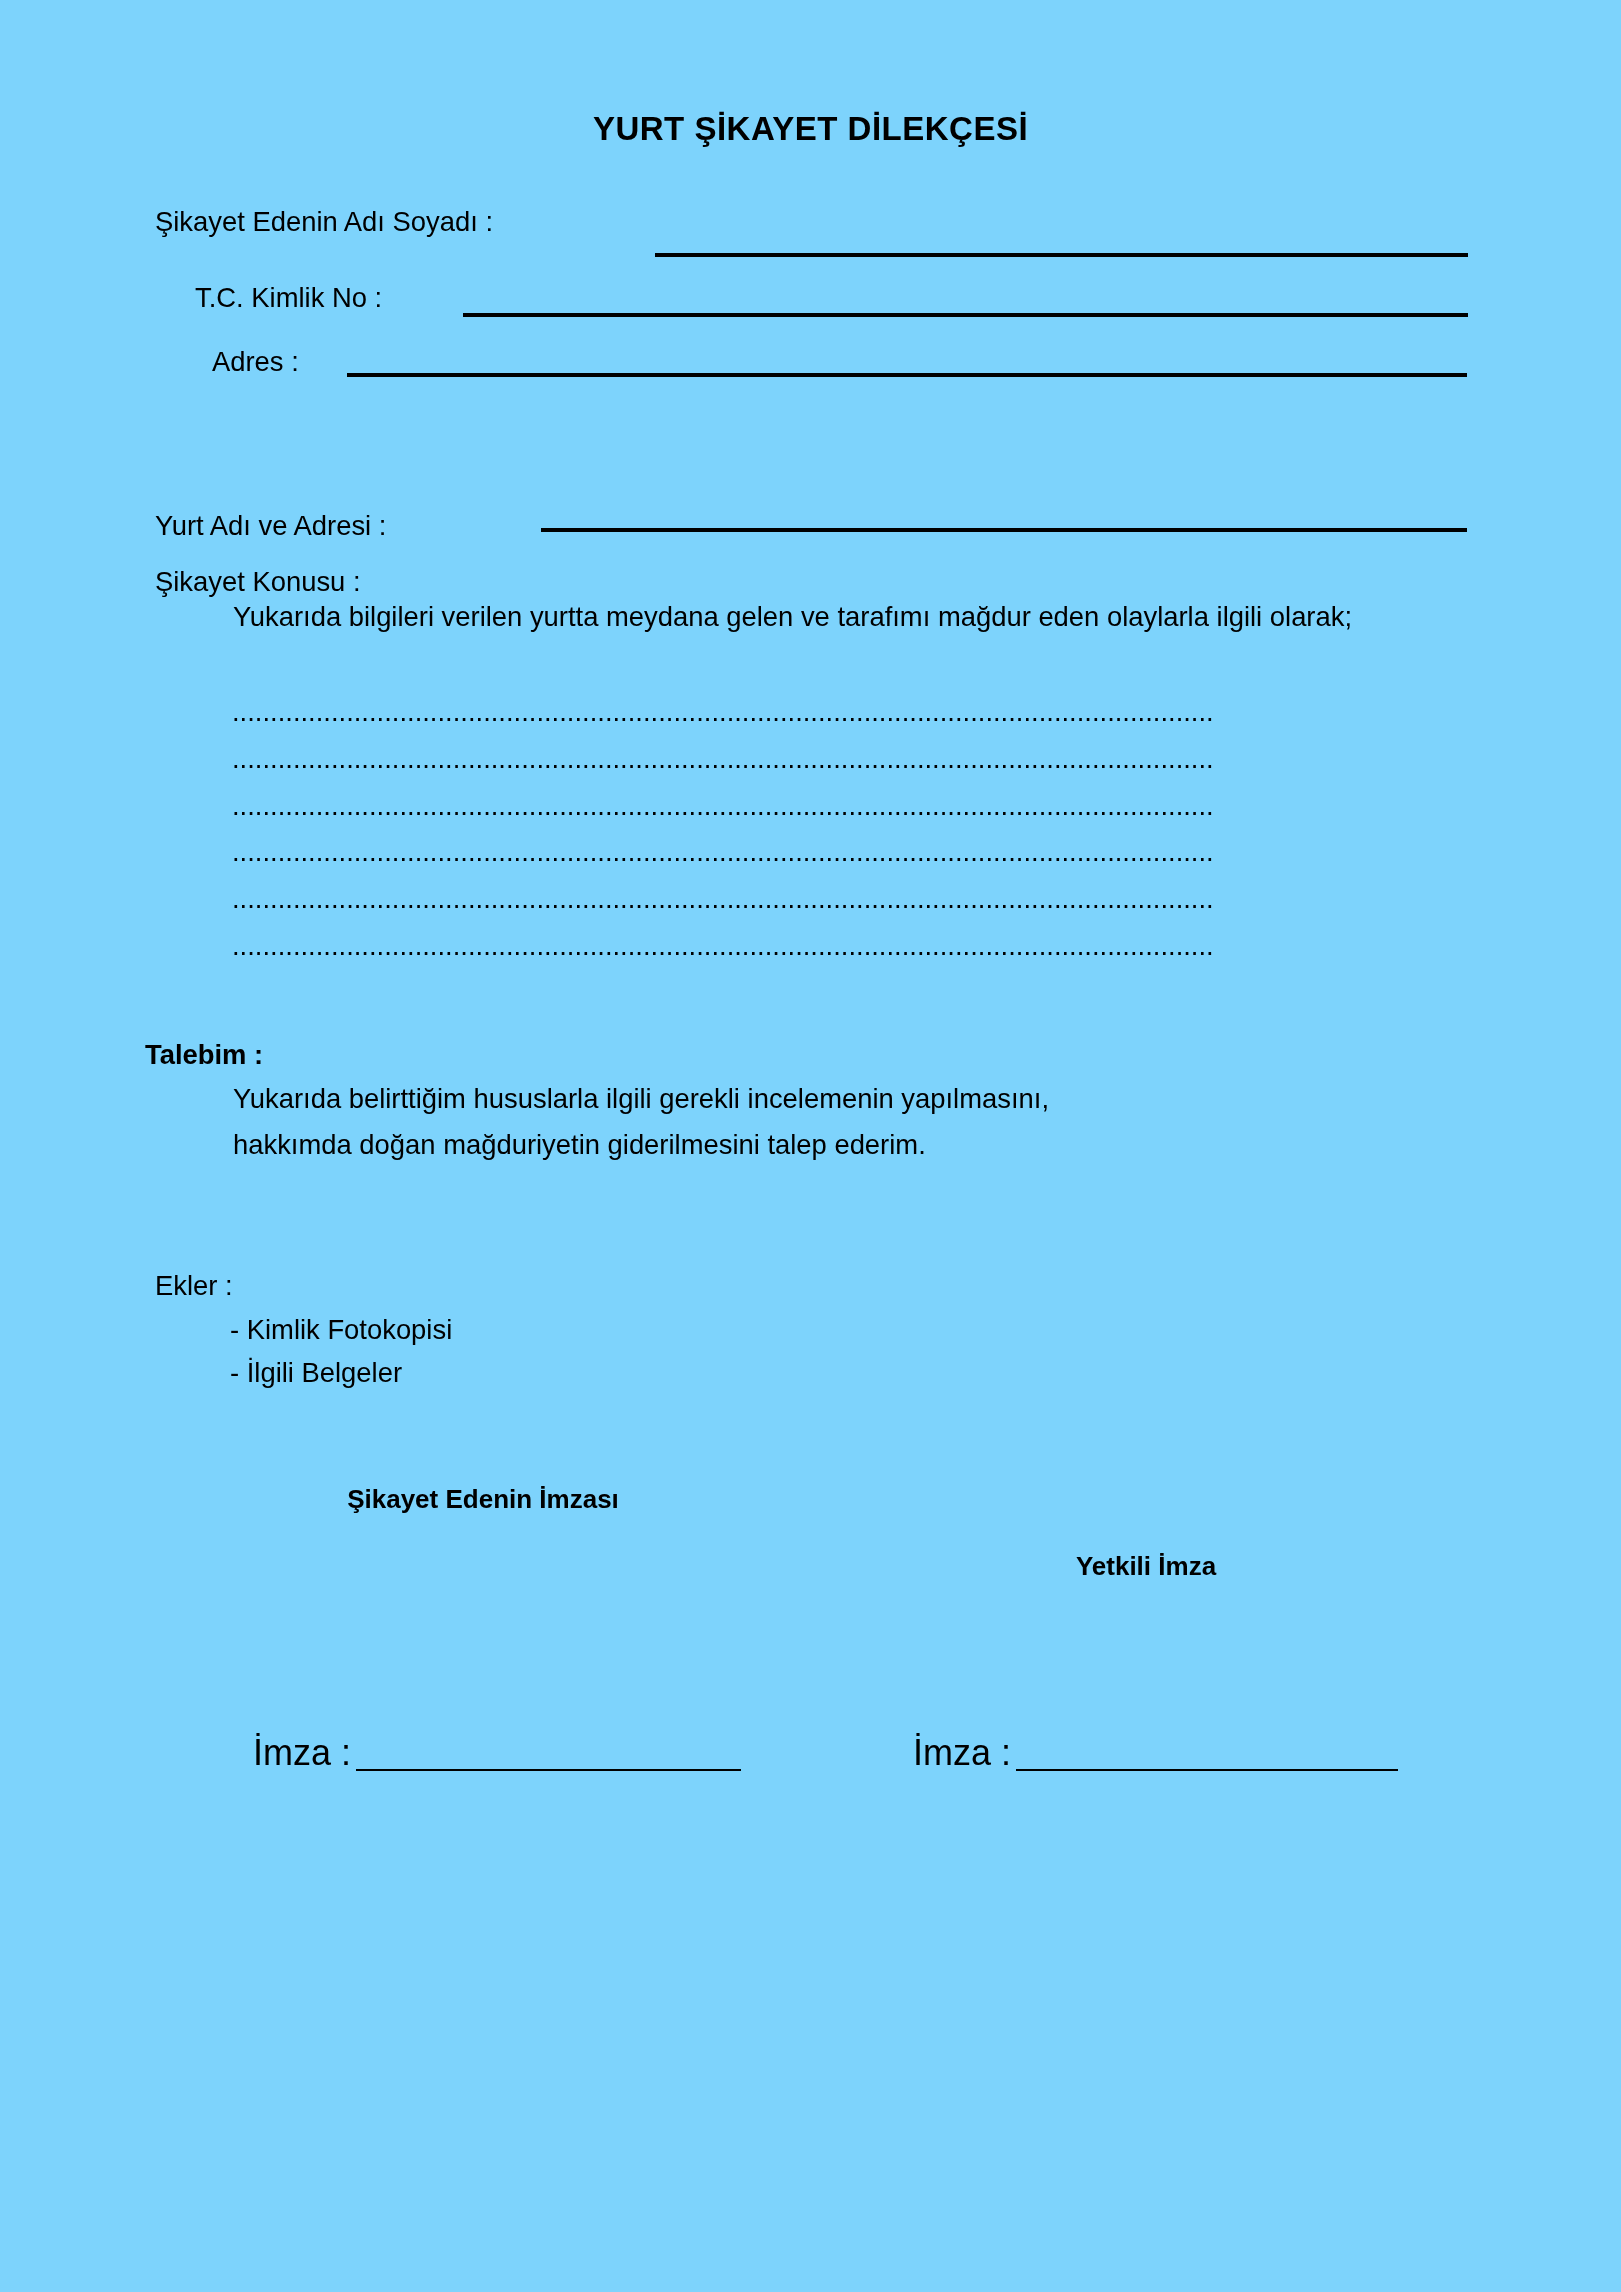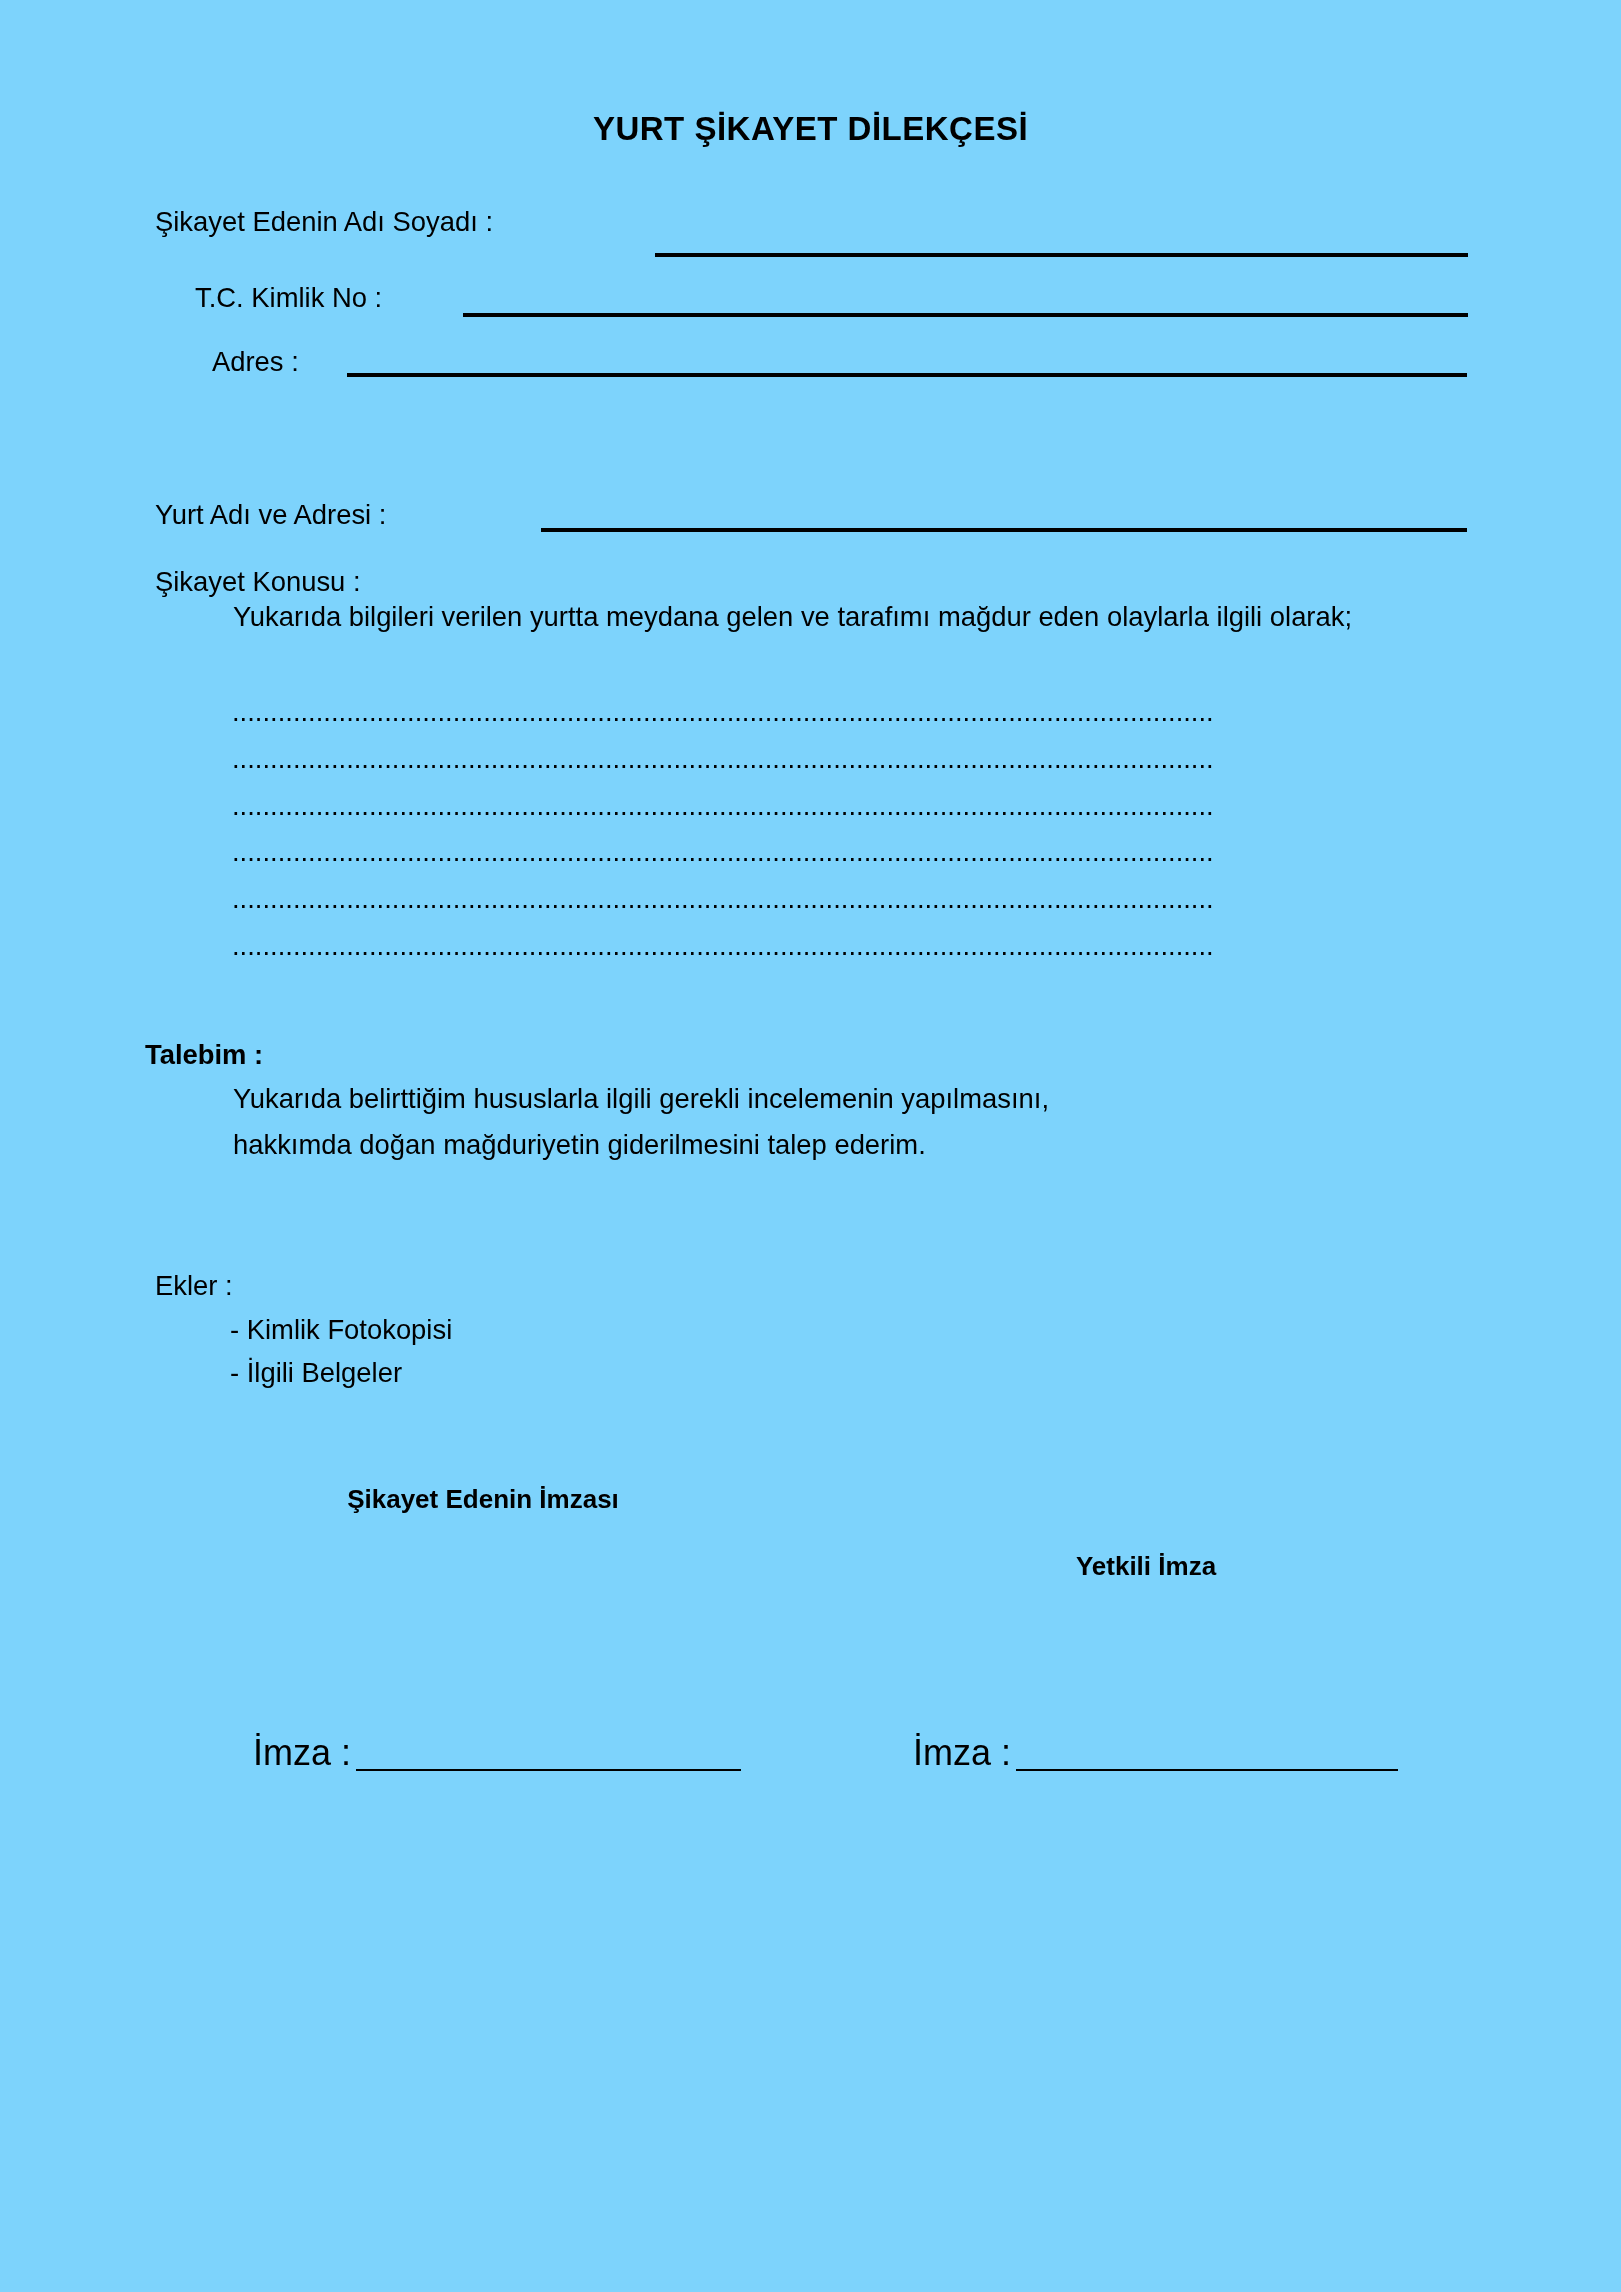--- a/index.html
+++ b/index.html
@@ -78,21 +78,21 @@
 
   <div class="label" style="left:155px; top:206px;">Şikayet Edenin Adı Soyadı :</div>
   <div class="fill-line" style="left:655px; top:253px; width:813px;"></div>
 
   <div class="label" style="left:155px; top:282px;margin-left:40px;">T.C. Kimlik No :</div>
   <div class="fill-line" style="left:463px; top:313px; width:1005px;"></div>
 
   <div class="label" style="left:168px; top:346px;margin-left:44px;">Adres :</div>
   <div class="fill-line" style="left:347px; top:373px; width:1120px;"></div>
 
-  <div class="label" style="left:155px; top:499px;">Yurt Adı ve Adresi :</div>
+  <div class="label" style="left:155px; top:510px;">Yurt Adı ve Adresi :</div>
   <div class="fill-line" style="left:541px; top:528px; width:926px;"></div>
 
   <div class="label" style="left:155px; top:566px;">Şikayet Konusu :</div>
   <div class="label" style="left:233px; top:601px;">Yukarıda bilgileri verilen yurtta meydana gelen ve tarafımı mağdur eden olaylarla ilgili olarak;</div>
 
   <div class="dotted-line" style="top:698px;">...........................................................................................................................................</div>
   <div class="dotted-line" style="top:745px;">...........................................................................................................................................</div>
   <div class="dotted-line" style="top:792px;">...........................................................................................................................................</div>
   <div class="dotted-line" style="top:838px;">...........................................................................................................................................</div>
   <div class="dotted-line" style="top:885px;">...........................................................................................................................................</div>

